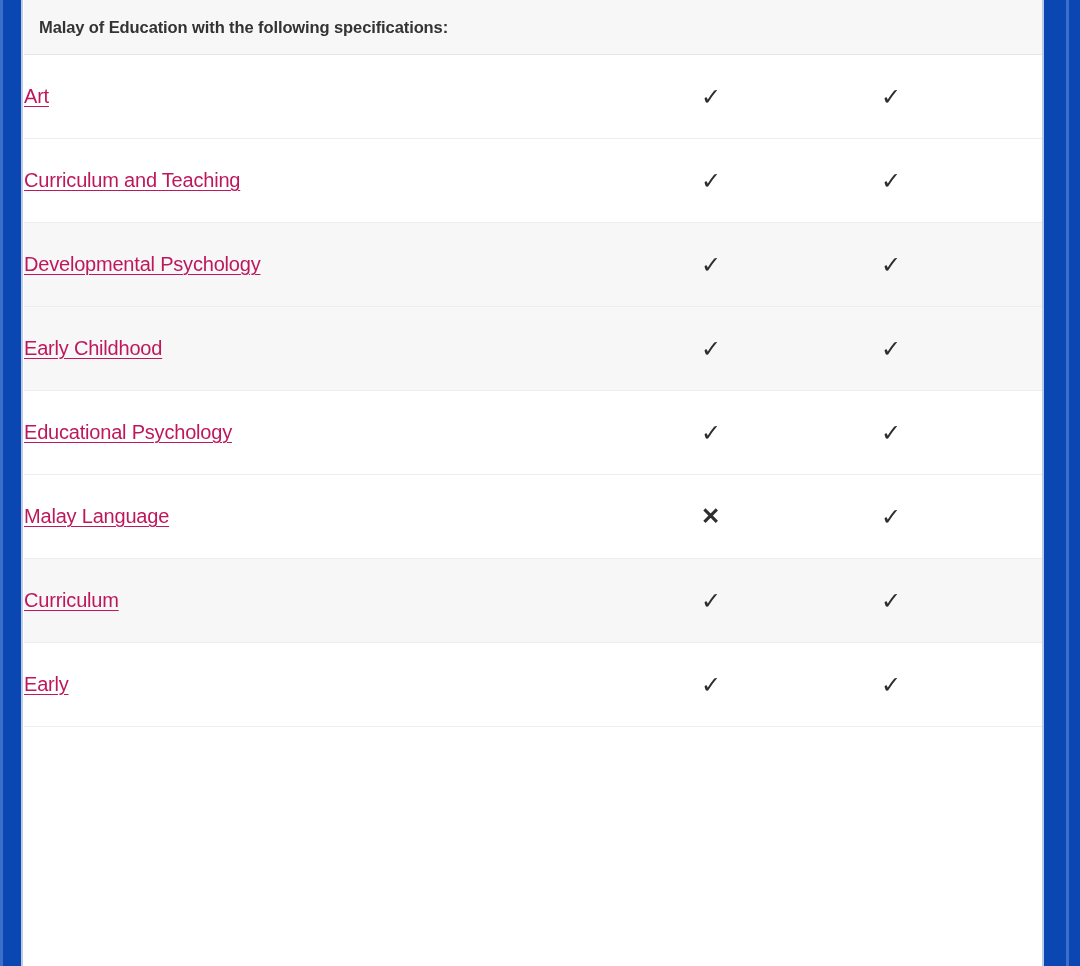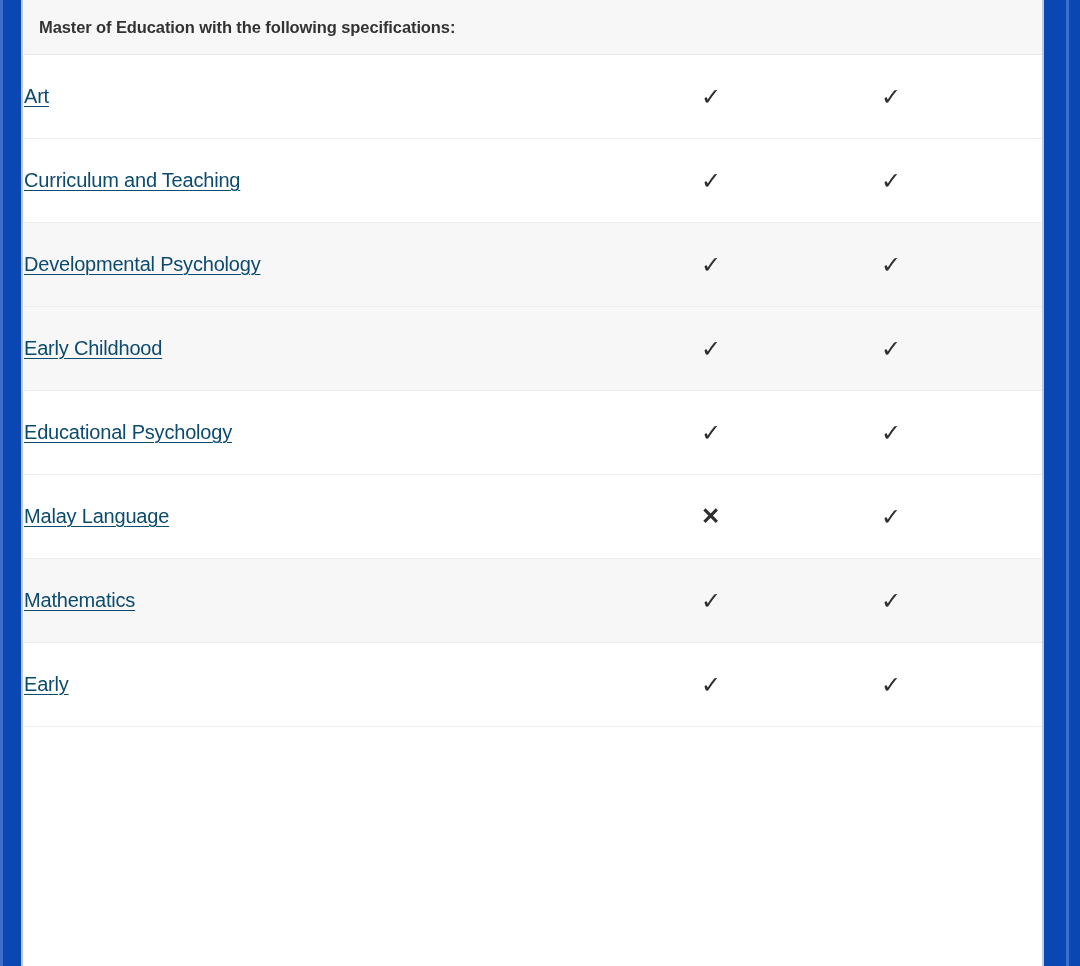--- a/index.html
+++ b/index.html
@@ -109,21 +109,21 @@
     vertical-align: middle;
     padding: 0;
     height: 83px;
   }
 
   .cell-name {
     padding-left: 15px;
   }
   .subject-link {
     font-size: 20px;
-    color: #0c4a6e;
+    color: #be185d;
     text-decoration: underline;
     text-decoration-thickness: 1px;
     text-underline-offset: 3px;
     cursor: pointer;
     letter-spacing: -0.2px;
     line-height: 1.25;
   }
 
   .cell-mark {
     text-align: left;
@@ -153,21 +153,21 @@
   <div class="content">
     <table class="spec-table">
       <colgroup>
         <col class="col-name">
         <col class="col-markA">
         <col class="col-markB">
       </colgroup>
       <tbody>
         <tr class="header-row">
           <td colspan="3">
-            <span class="header-title">Master of Education with the following specifications:</span>
+            <span class="header-title">Malay of Education with the following specifications:</span>
           </td>
         </tr>
       <tr class="data-row odd">
             <td class="cell-name"><a class="subject-link">Art</a></td>
             <td class="cell-mark col-a"><span class="mark">✓</span></td>
             <td class="cell-mark col-b"><span class="mark">✓</span></td>
           </tr>
           <tr class="data-row odd">
             <td class="cell-name"><a class="subject-link">Curriculum and Teaching</a></td>
             <td class="cell-mark col-a"><span class="mark">✓</span></td>
@@ -187,21 +187,21 @@
             <td class="cell-name"><a class="subject-link">Educational Psychology</a></td>
             <td class="cell-mark col-a"><span class="mark">✓</span></td>
             <td class="cell-mark col-b"><span class="mark">✓</span></td>
           </tr>
           <tr class="data-row odd">
             <td class="cell-name"><a class="subject-link">Malay Language</a></td>
             <td class="cell-mark col-a"><span class="mark cross">✕</span></td>
             <td class="cell-mark col-b"><span class="mark">✓</span></td>
           </tr>
           <tr class="data-row even">
-            <td class="cell-name"><a class="subject-link">Mathematics</a></td>
+            <td class="cell-name"><a class="subject-link">Curriculum</a></td>
             <td class="cell-mark col-a"><span class="mark">✓</span></td>
             <td class="cell-mark col-b"><span class="mark">✓</span></td>
           </tr>
           <tr class="data-row odd">
             <td class="cell-name"><a class="subject-link">Early</a></td>
             <td class="cell-mark col-a"><span class="mark">✓</span></td>
             <td class="cell-mark col-b"><span class="mark">✓</span></td>
           </tr>
         </tbody>
     </table>

